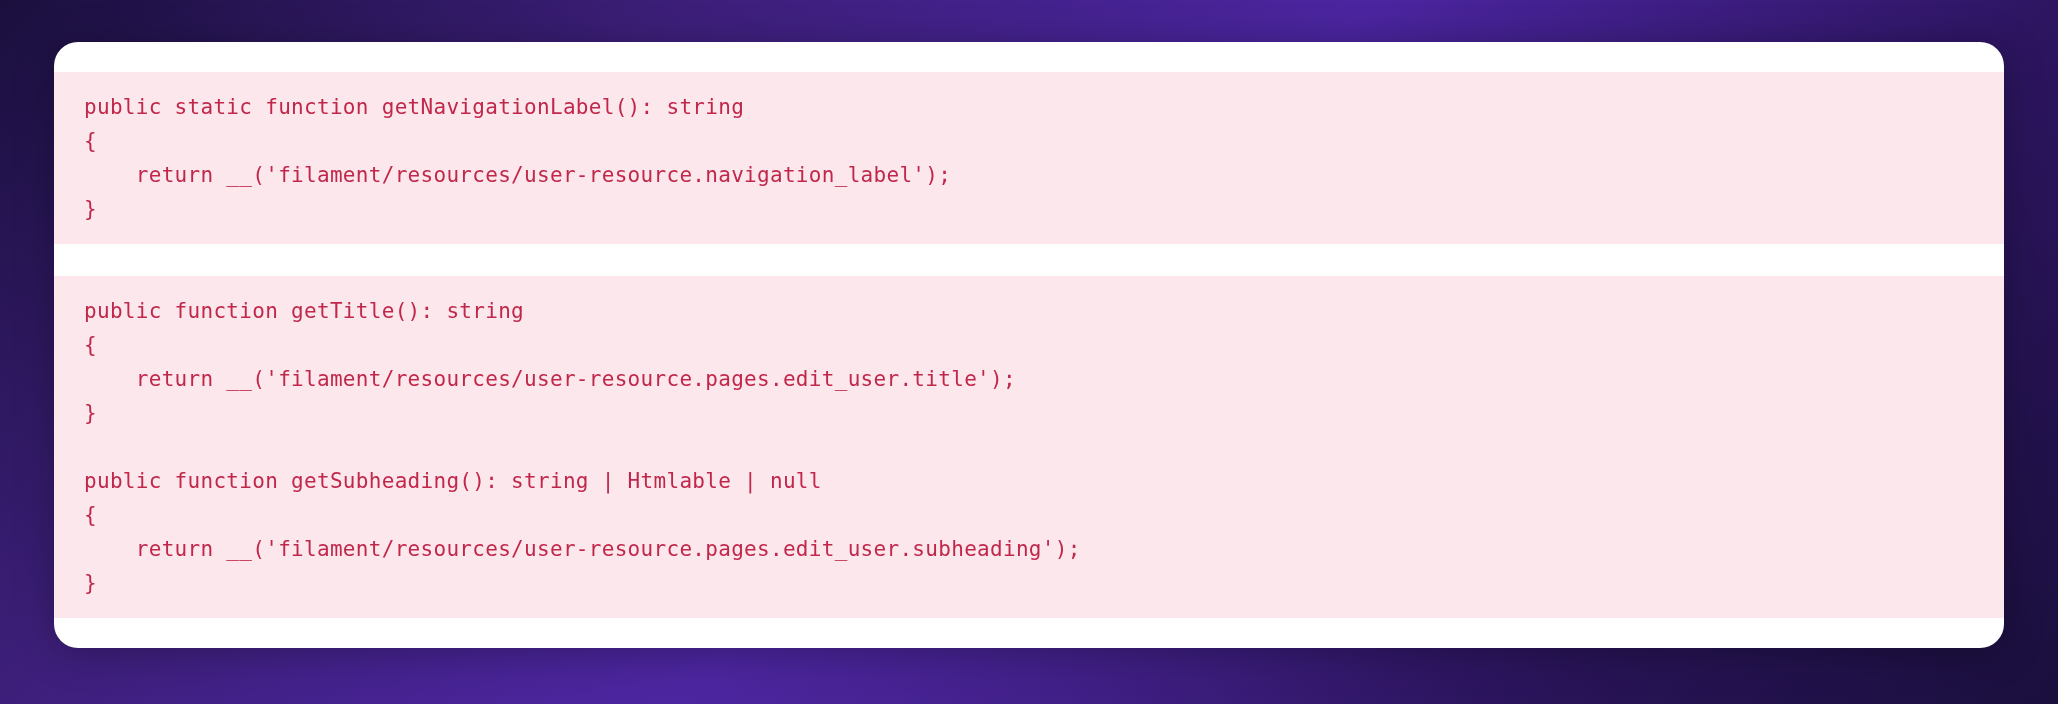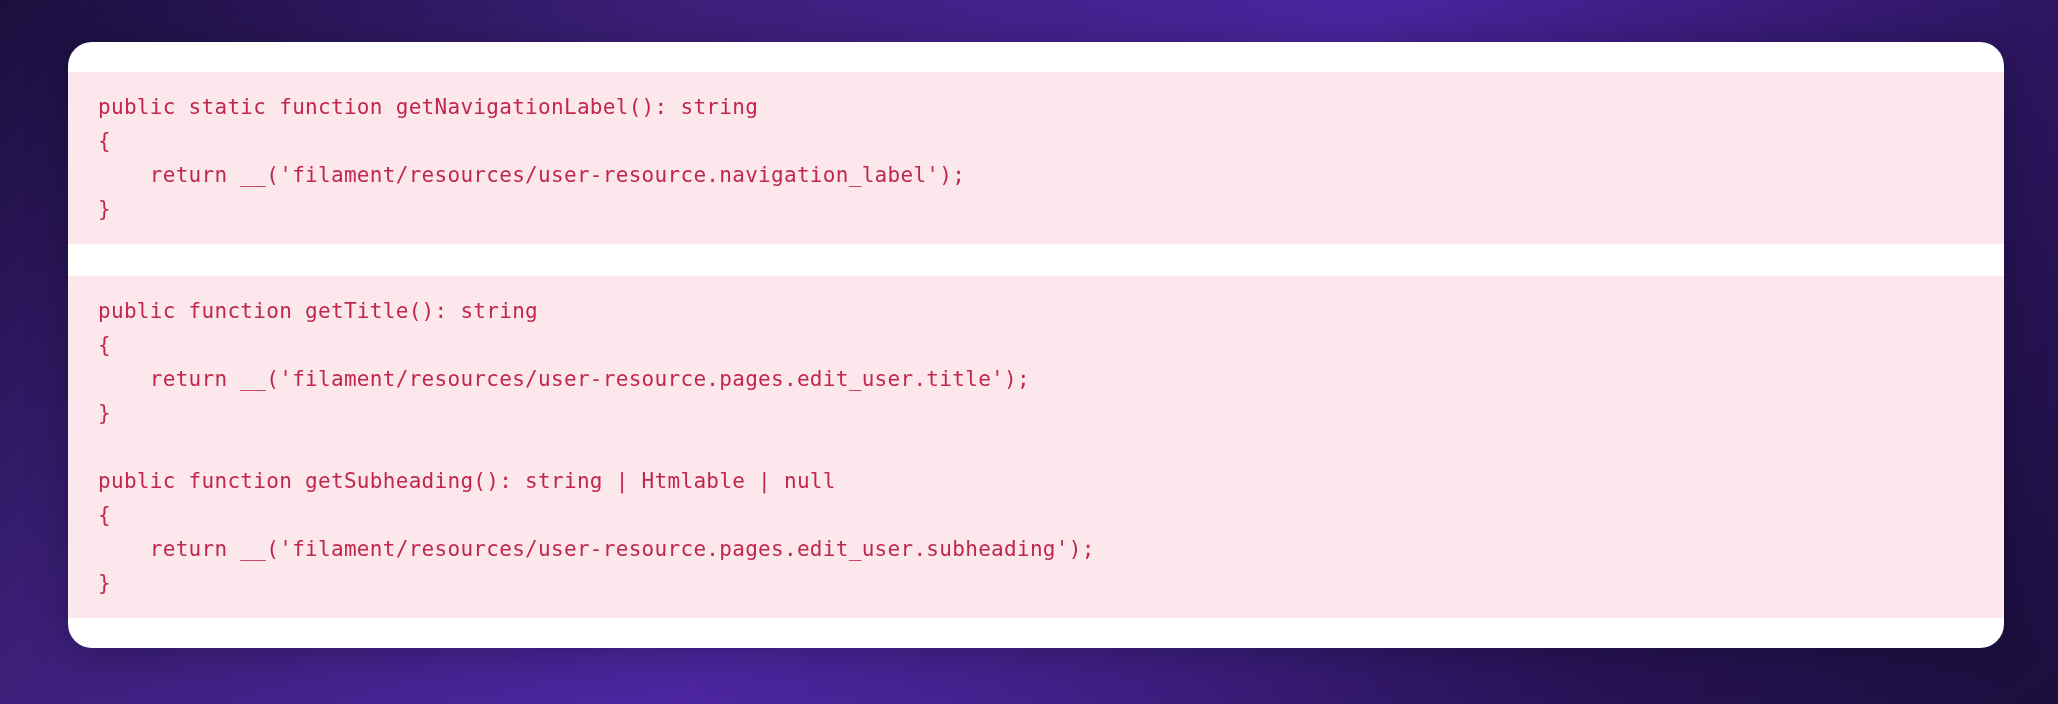--- a/index.html
+++ b/index.html
@@ -20,21 +20,21 @@
       width: 1400px;
       height: 1400px;
       background: radial-gradient(circle, rgba(80, 40, 160, 0.4) 0%, rgba(30, 15, 60, 0) 70%);
       border-radius: 50%;
       bottom: -800px;
       left: 200px;
     }
     .card {
       position: absolute;
       top: 42px;
-      left: 68px;
+      left: 54px;
       right: 54px;
       background: #ffffff;
       border-radius: 24px;
       padding: 30px 0;
       box-shadow: 0 4px 40px rgba(0, 0, 0, 0.3);
     }
     .code-block {
       background: #fce8ec;
       padding: 18px 30px;
       font-family: 'SF Mono', 'Monaco', 'Menlo', 'Consolas', monospace;

